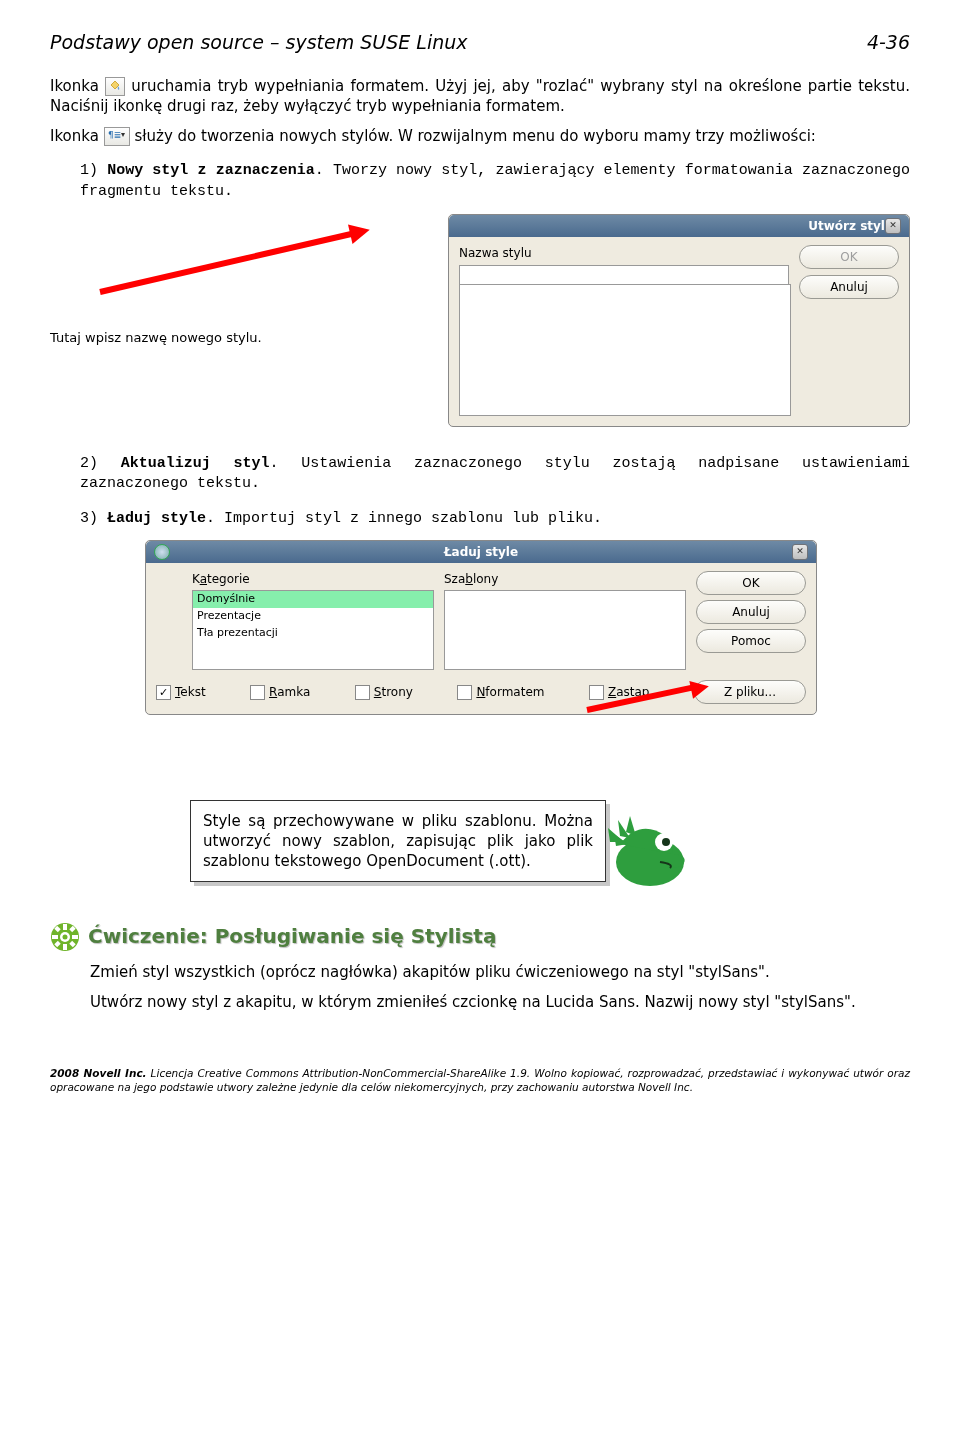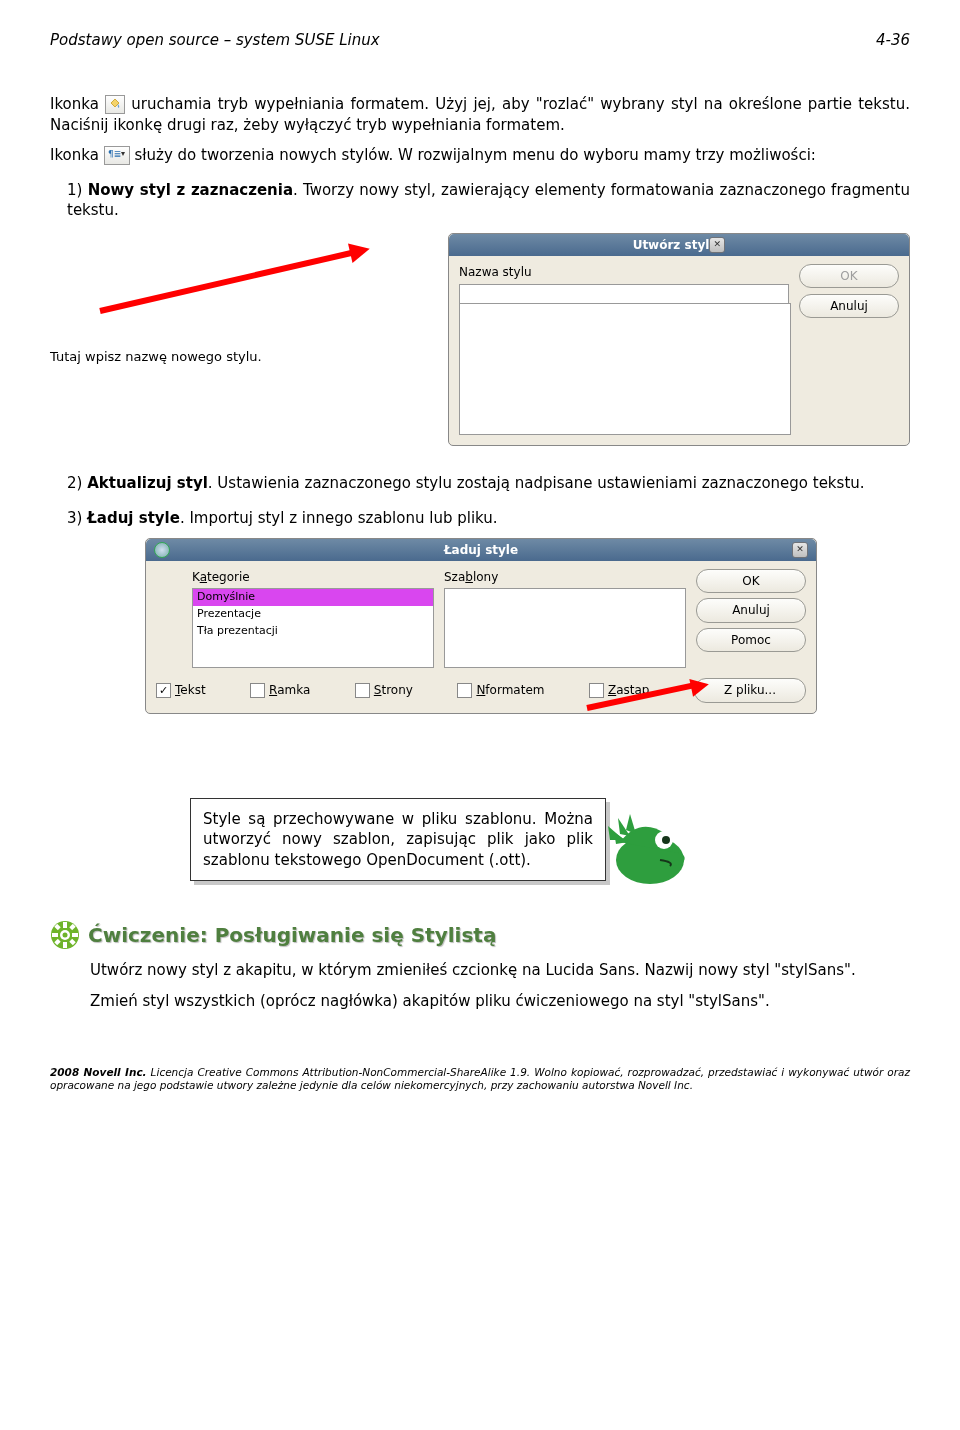--- a/index.html
+++ b/index.html
@@ -9,31 +9,32 @@
     background: #fff;
     color: #000;
     width: 860px;
     font-size: 15px;
     line-height: 1.35;
   }
   .header-row {
     display: flex;
     justify-content: space-between;
     font-style: italic;
-    font-size: 15px;
-    margin-bottom: 44px;
+    font-size: 19px;
+    margin-bottom: 20px;
   }
   .para {
     text-align: justify;
     margin: 0 0 10px 0;
   }
   .para-indent {
-    margin-left: 17px;
+    margin-left: 30px;
     text-align: justify;
     margin-bottom: 6px;
+    font-family: Liberation Mono, monospace;
   }
   .inline-icon {
     display: inline-block;
     vertical-align: middle;
     border: 1px solid #999;
     background: linear-gradient(#fefefe,#e8e8e4);
     padding: 1px 3px;
     font-size: 10px;
     line-height: 12px;
     color: #58a;
@@ -62,21 +63,21 @@
     border: 1px solid #888;
     border-radius: 5px;
     font-size: 12px;
   }
   .dlg1 .titlebar {
     background: linear-gradient(#6e8aa5,#4a6a8e);
     color: #fff;
     padding: 3px 8px;
     border-radius: 5px 5px 0 0;
     display: flex;
-    justify-content: center;
+    justify-content: flex-end;
     align-items: center;
     font-weight: bold;
     font-size: 12px;
   }
   .closebox {
     width: 14px; height: 14px;
     background: linear-gradient(#e6e6e6,#bfbfbf);
     border: 1px solid #6f7278;
     border-radius: 3px;
     font-size: 9px;
@@ -210,21 +211,21 @@
     margin-bottom: 3px;
   }
   .dlg2 .label u { text-decoration: underline; }
   .dlg2 .list {
     border: 1px solid #999;
     background: #fff;
     height: 78px;
     font-size: 11px;
   }
   .dlg2 .list .sel {
-    background: #d946ef;
+    background: #86efac;
     color: #000;
     padding: 1px 4px;
   }
   .dlg2 .list .it {
     padding: 1px 4px;
   }
   .dlg2 .checks {
     display: flex;
     justify-content: space-between;
     align-items: center;
@@ -481,19 +482,19 @@
           <rect x="5" y="5" width="5" height="4" transform="rotate(45 7.5 7)"></rect>
           <rect x="20" y="20" width="5" height="4" transform="rotate(45 22.5 22)"></rect>
           <rect x="20" y="5" width="5" height="4" transform="rotate(-45 22.5 7)"></rect>
           <rect x="5" y="20" width="5" height="4" transform="rotate(-45 7.5 22)"></rect>
         </g>
         <circle cx="15" cy="15" r="2.5" fill="#6fb42a"></circle>
       </svg>
     </div>
     <div class="ex-title">Ćwiczenie: Posługiwanie się Stylistą</div>
   </div>
+  <p class="para">Zmień styl wszystkich (oprócz nagłówka) akapitów pliku ćwiczeniowego na styl "stylSans".</p>
   <p class="para">Utwórz nowy styl z akapitu, w którym zmieniłeś czcionkę na Lucida Sans. Nazwij nowy styl "stylSans".</p>
-  <p class="para">Zmień styl wszystkich (oprócz nagłówka) akapitów pliku ćwiczeniowego na styl "stylSans".</p>
 </div>
 
 <div class="footer">
   <strong>2008 Novell Inc.</strong><span> Licencja Creative Commons Attribution-NonCommercial-ShareAlike 1.9. Wolno kopiować, rozprowadzać, przedstawiać i wykonywać utwór oraz opracowane na jego podstawie utwory zależne jedynie dla celów niekomercyjnych, przy zachowaniu autorstwa Novell Inc.</span>
 </div>
 
 </body></html>

